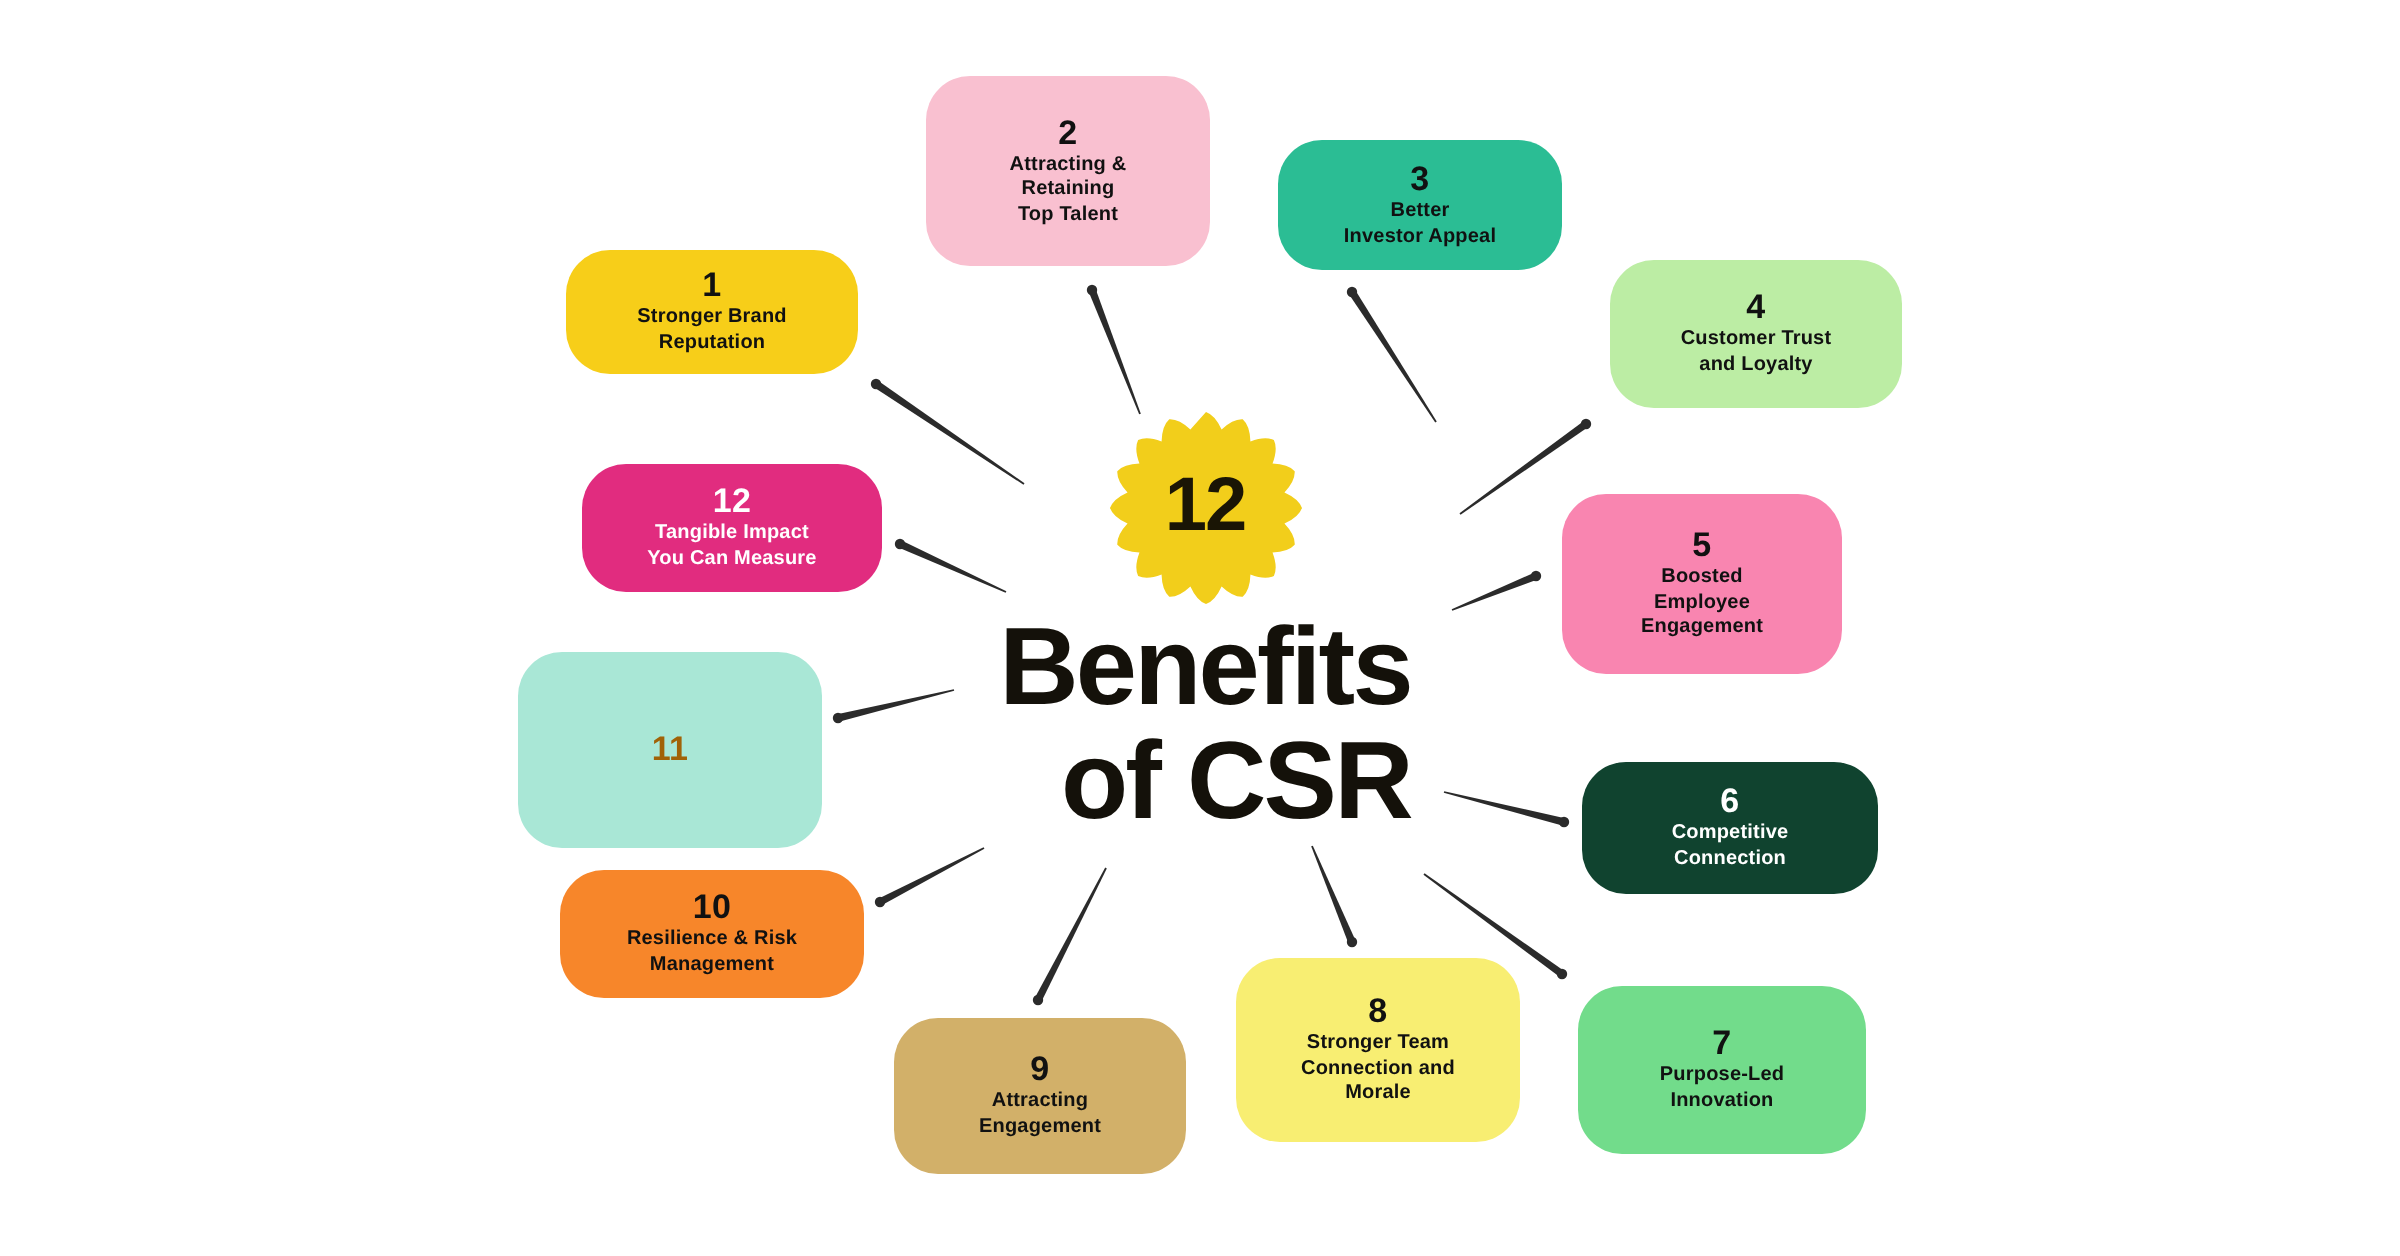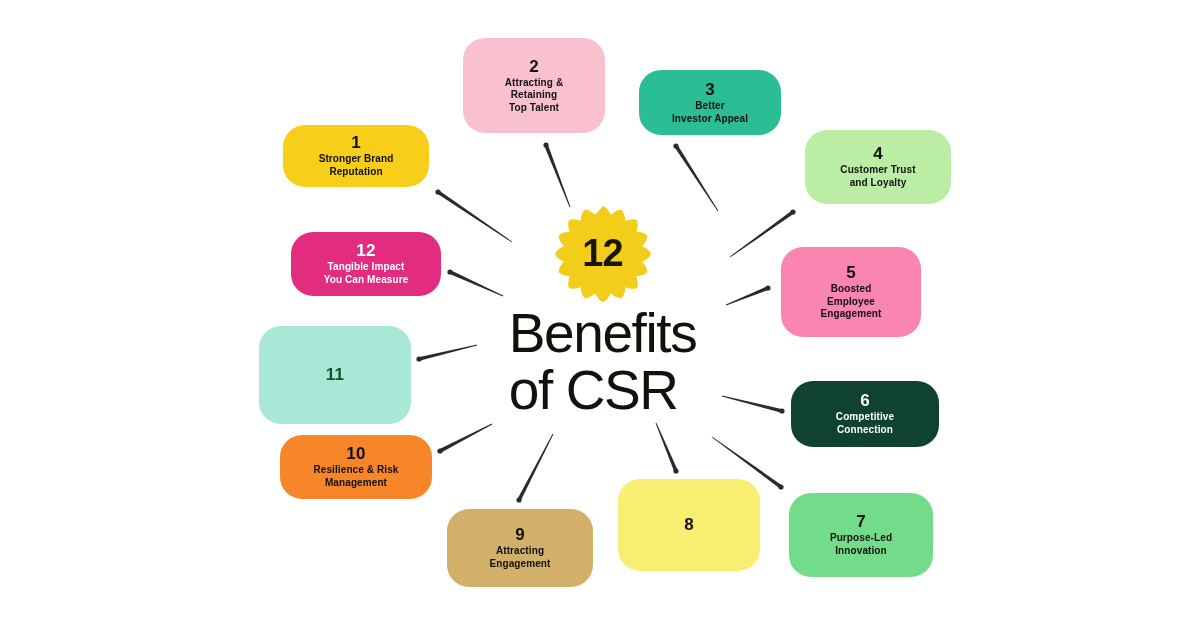--- a/index.html
+++ b/index.html
@@ -85,25 +85,25 @@
     font-size: 38px;
     font-weight: bold;
     color: #1a1505;
     letter-spacing: -1px;
     line-height: 1;
     padding-bottom: 2px;
   }
   #center-title {
     margin-top: 2px;
     font-size: 55px;
-    font-weight: normal;
+    font-weight: bold;
     color: #14110a;
     line-height: 1.04;
     letter-spacing: -1.4px;
-    text-align: left;
+    text-align: right;
     white-space: pre-line;
   }
 </style>
 </head>
 <body>
 
 <div id="canvas">
 
   <svg id="connectors" viewBox="0 0 1200 628" width="1200" height="628">
       <g>
@@ -199,32 +199,35 @@
       <div class="card-label">Competitive
 Connection</div>
     </div>
     <div class="card" style="left: 789px; top: 493px; width: 144px; height: 84px; background: rgb(114, 220, 139); color: rgb(17, 17, 17);">
       <div class="card-num">7</div>
       <div class="card-label">Purpose-Led
 Innovation</div>
     </div>
     <div class="card" style="left: 618px; top: 479px; width: 142px; height: 92px; background: rgb(248, 238, 114); color: rgb(17, 17, 17);">
       <div class="card-num">8</div>
+      <div class="card-label">Stronger Team
+Connection and
+Morale</div>
     </div>
     <div class="card" style="left: 447px; top: 509px; width: 146px; height: 78px; background: rgb(210, 176, 105); color: rgb(17, 17, 17);">
       <div class="card-num">9</div>
       <div class="card-label">Attracting
 Engagement</div>
     </div>
     <div class="card" style="left: 280px; top: 435px; width: 152px; height: 64px; background: rgb(247, 134, 42); color: rgb(17, 17, 17);">
       <div class="card-num">10</div>
       <div class="card-label">Resilience &amp; Risk
 Management</div>
     </div>
-    <div class="card small-label" style="left: 259px; top: 326px; width: 152px; height: 98px; background: rgb(169, 231, 214); color: #14532d;">
+    <div class="card small-label" style="left: 259px; top: 326px; width: 152px; height: 98px; background: rgb(169, 231, 214); color: #a16207;">
       <div class="card-num">11</div>
     </div>
     <div class="card" style="left: 291px; top: 232px; width: 150px; height: 64px; background: rgb(225, 44, 127); color: rgb(255, 255, 255);">
       <div class="card-num">12</div>
       <div class="card-label">Tangible Impact
 You Can Measure</div>
     </div>
   </div>
 
 </body></html>

